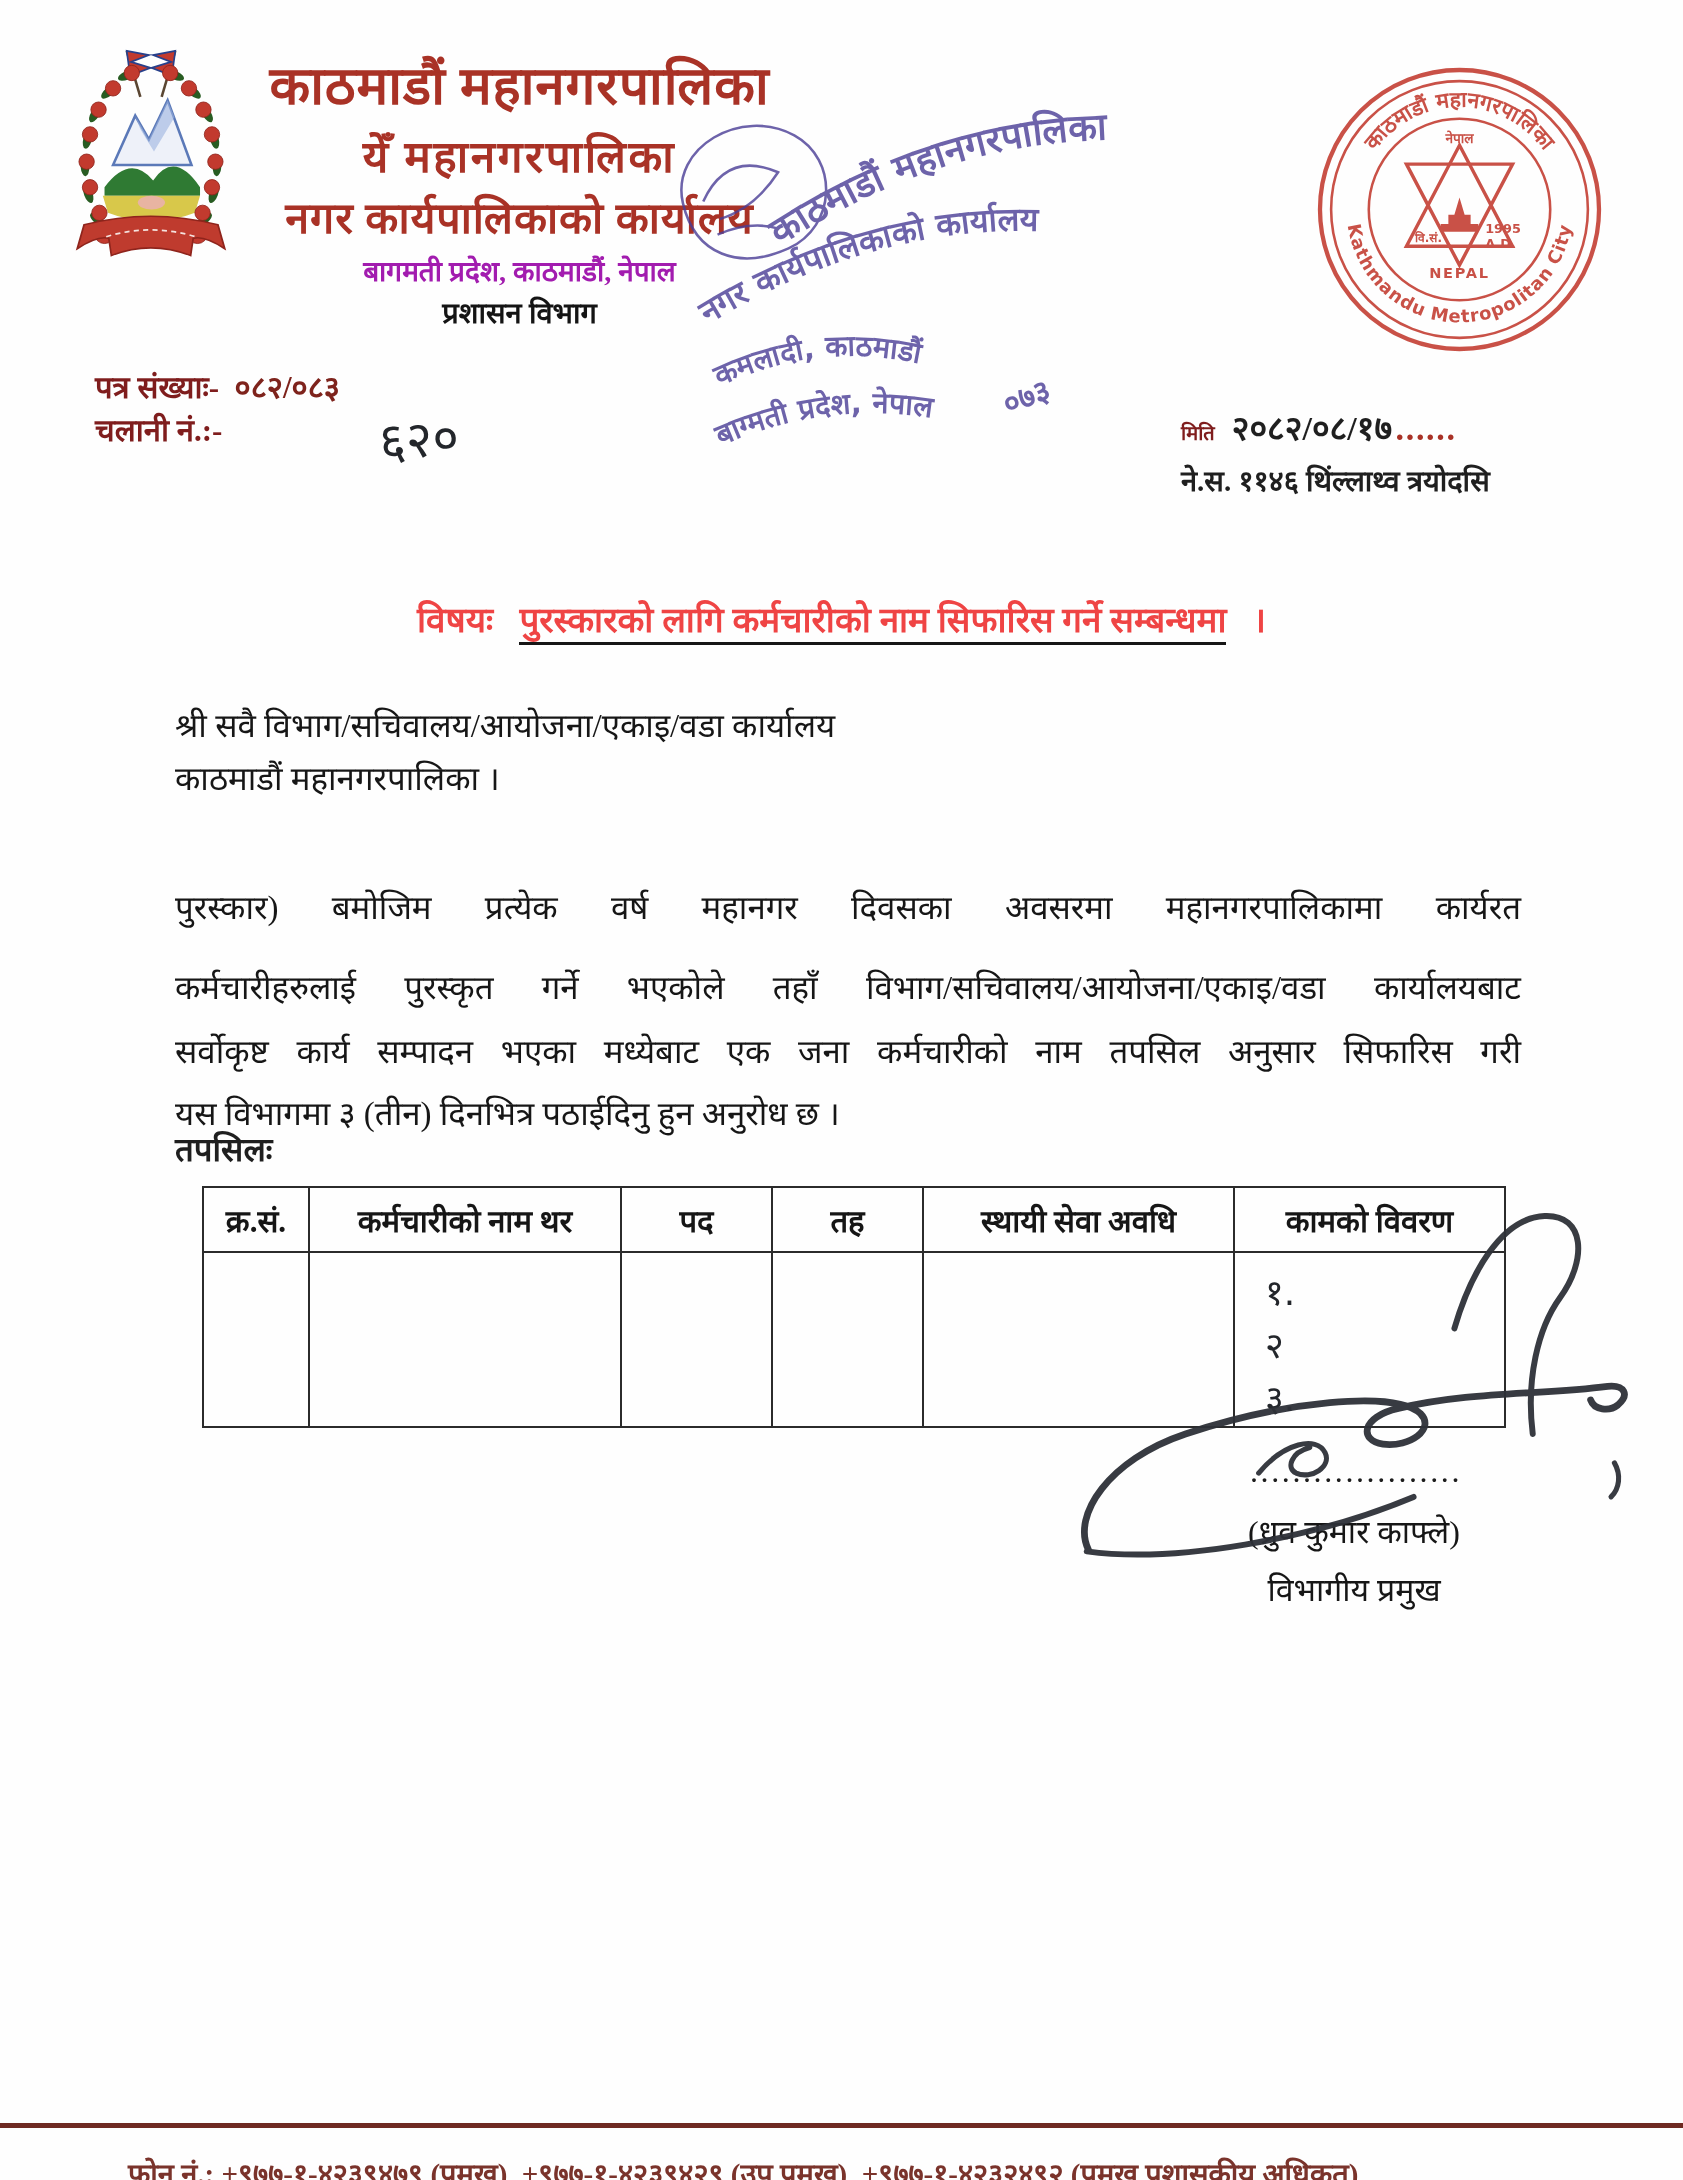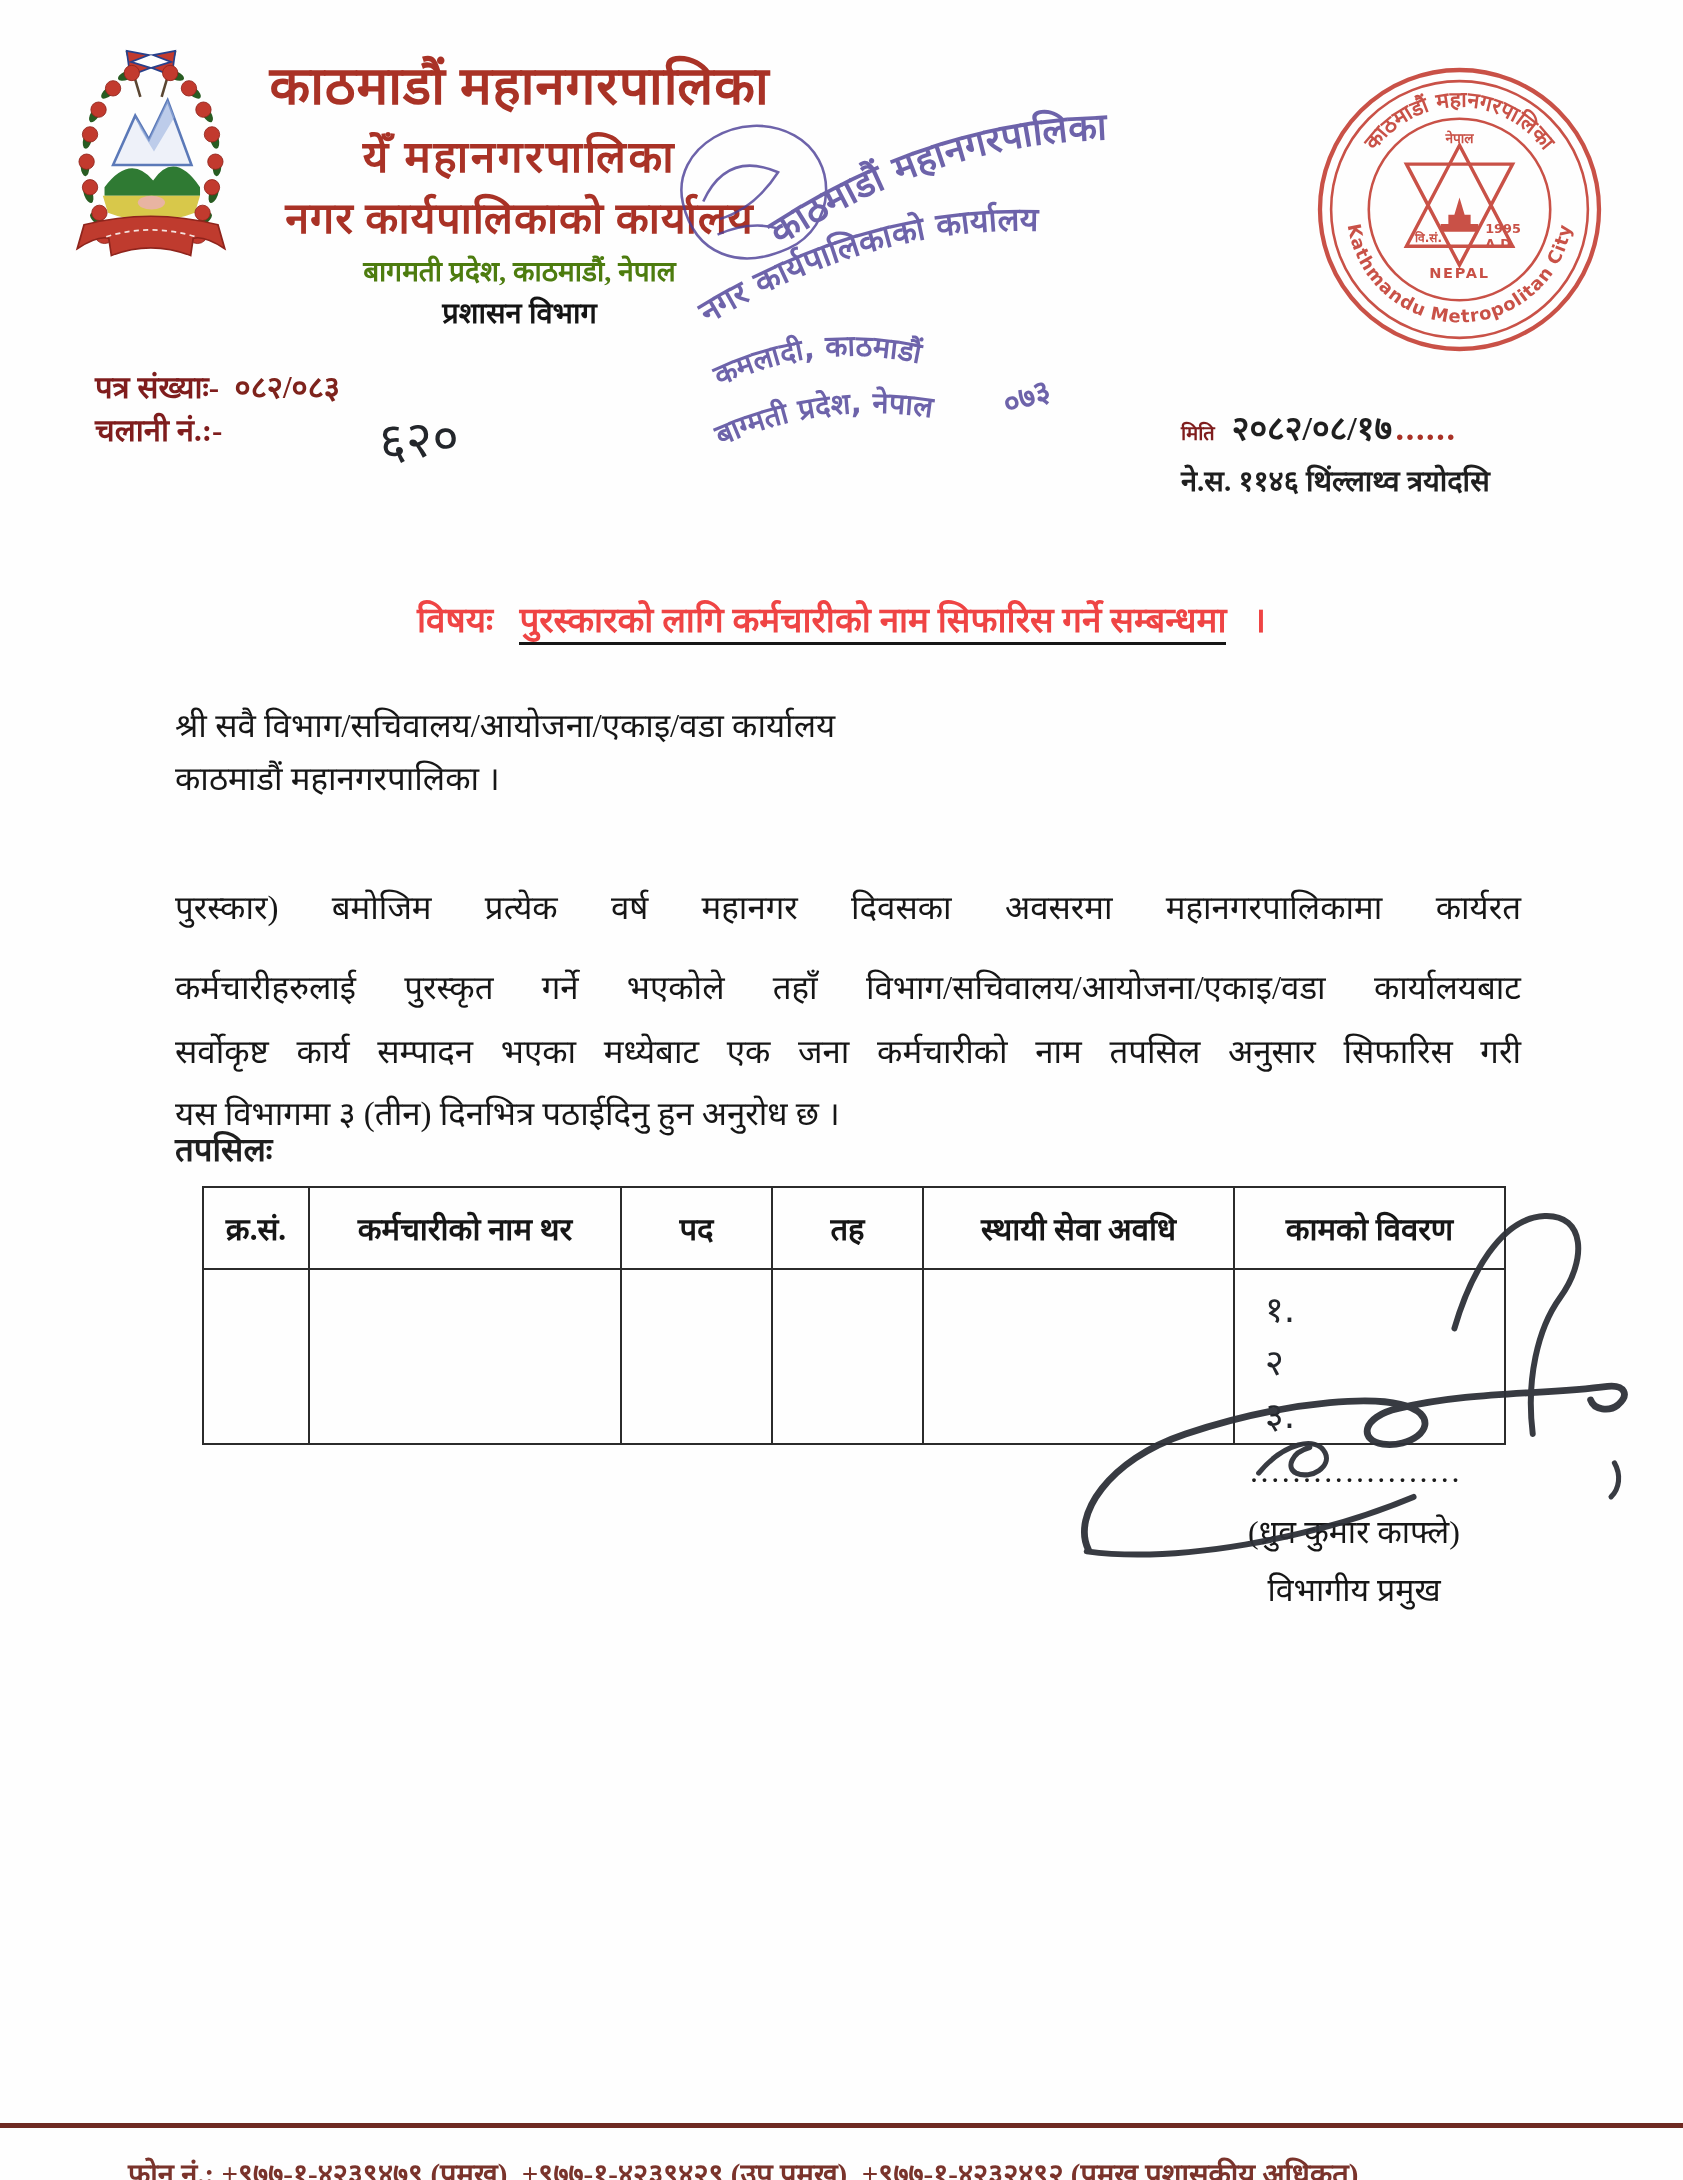--- a/index.html
+++ b/index.html
@@ -2,21 +2,21 @@
 <html style="font-size:13.6px"><head>
 <meta charset="utf-8">
 <style>
   html,body{margin:0;padding:0;background:#9a9a9a;}
   #page{
     position:relative;width:1683px;height:2181px;background:#fefefe;
     overflow:hidden;font-family:"Liberation Serif","DejaVu Serif",serif;color:#1f1f1f;
   }
   .abs{position:absolute;}
   .red{color:#a93226;}
-  .maroon{color:#4d7c0f;}
+  .maroon{color:#a21caf;}
   .ink{color:#1f1f1f;}
   .ctr{text-align:center;}
   .b{font-weight:bold;}
 
   .title-main{font-size:53px;letter-spacing:0.9px;}
   .title-newari{font-size:44px;letter-spacing:2.6px;font-weight:bold;}
   .title-office{font-size:43px;letter-spacing:0.9px;}
   .title-addr{font-size:28px;}
   .title-dept{font-size:29px;color:#141414;}
 
@@ -213,21 +213,21 @@
   <table class="sched abs" style="left:202px;top:1186px;width:1302px;">
     <colgroup>
       <col style="width:106px">
         <col style="width:312px">
         <col style="width:151px">
       <col style="width:151px">
         <col style="width:311px">
         <col style="width:271px">
     </colgroup>
     <tbody>
-        <tr style="height:82px;">
+        <tr style="height:65px;">
       <th>क्र.सं.</th>
       <th>कर्मचारीको नाम थर</th>
       <th>पद</th>
       <th>तह</th>
       <th class="hd-big">स्थायी सेवा अवधि</th>
       <th>कामको विवरण</th>
     </tr>
     <tr style="height:164px;">
       <td></td>
       <td></td>

